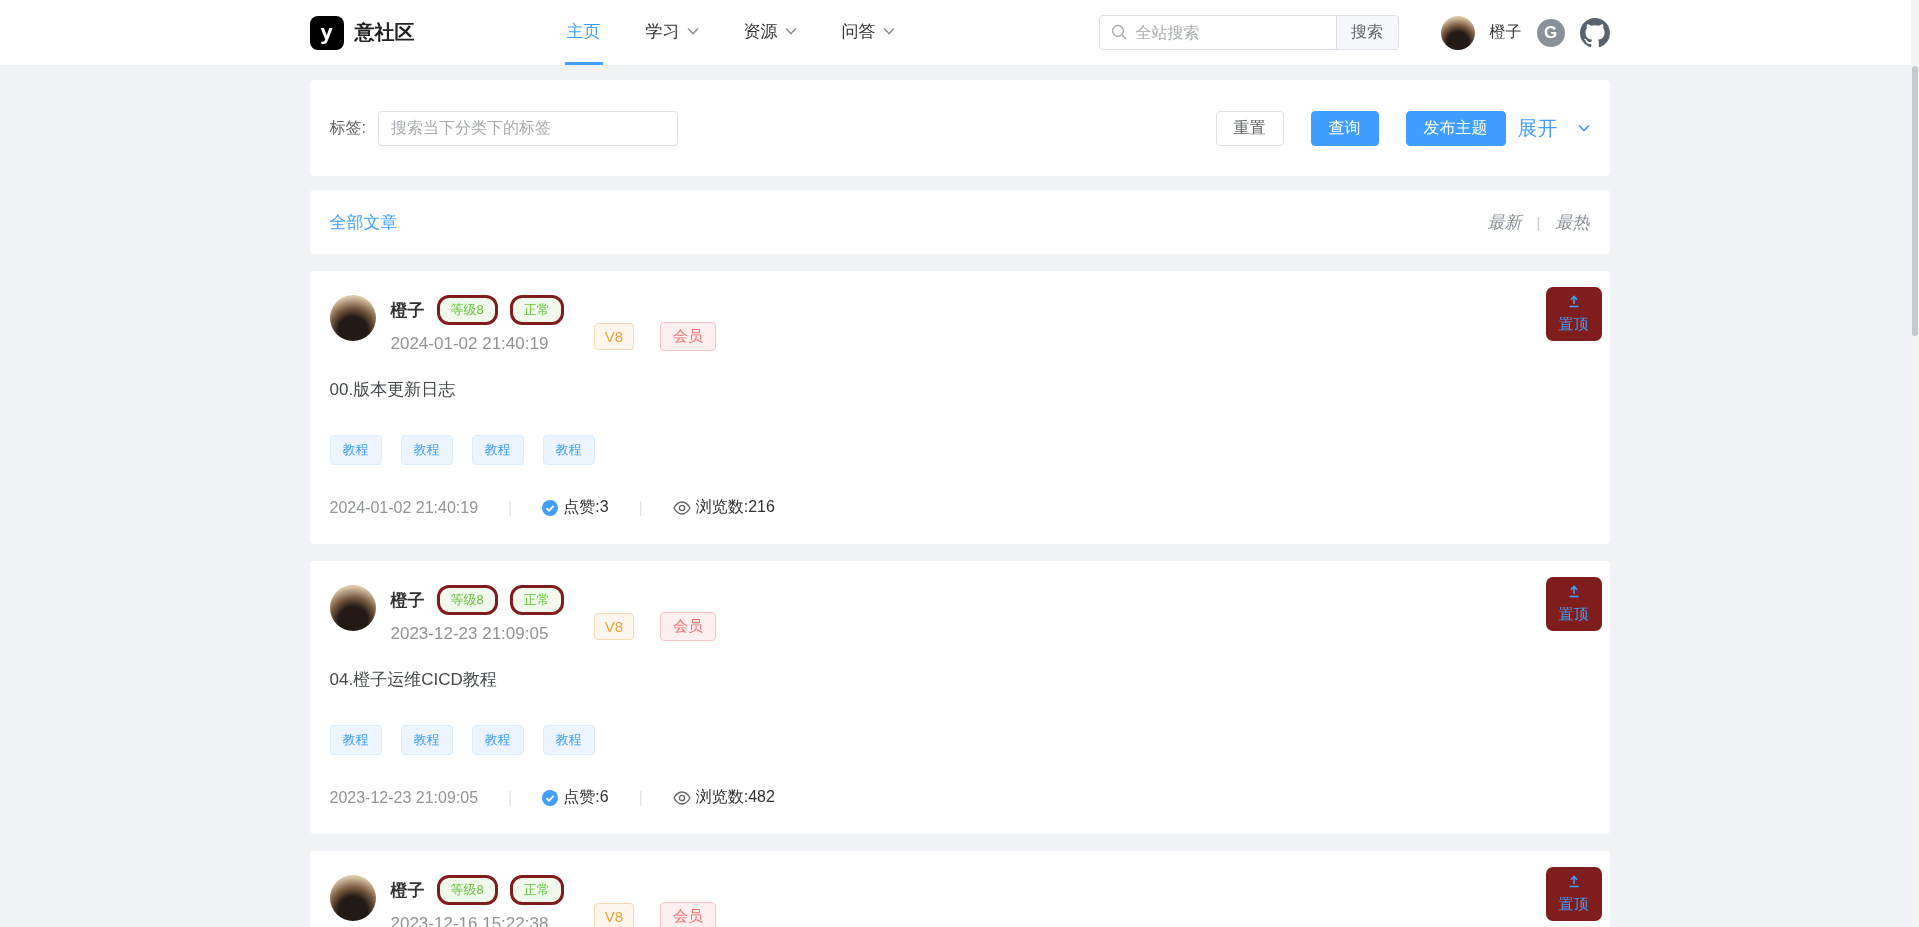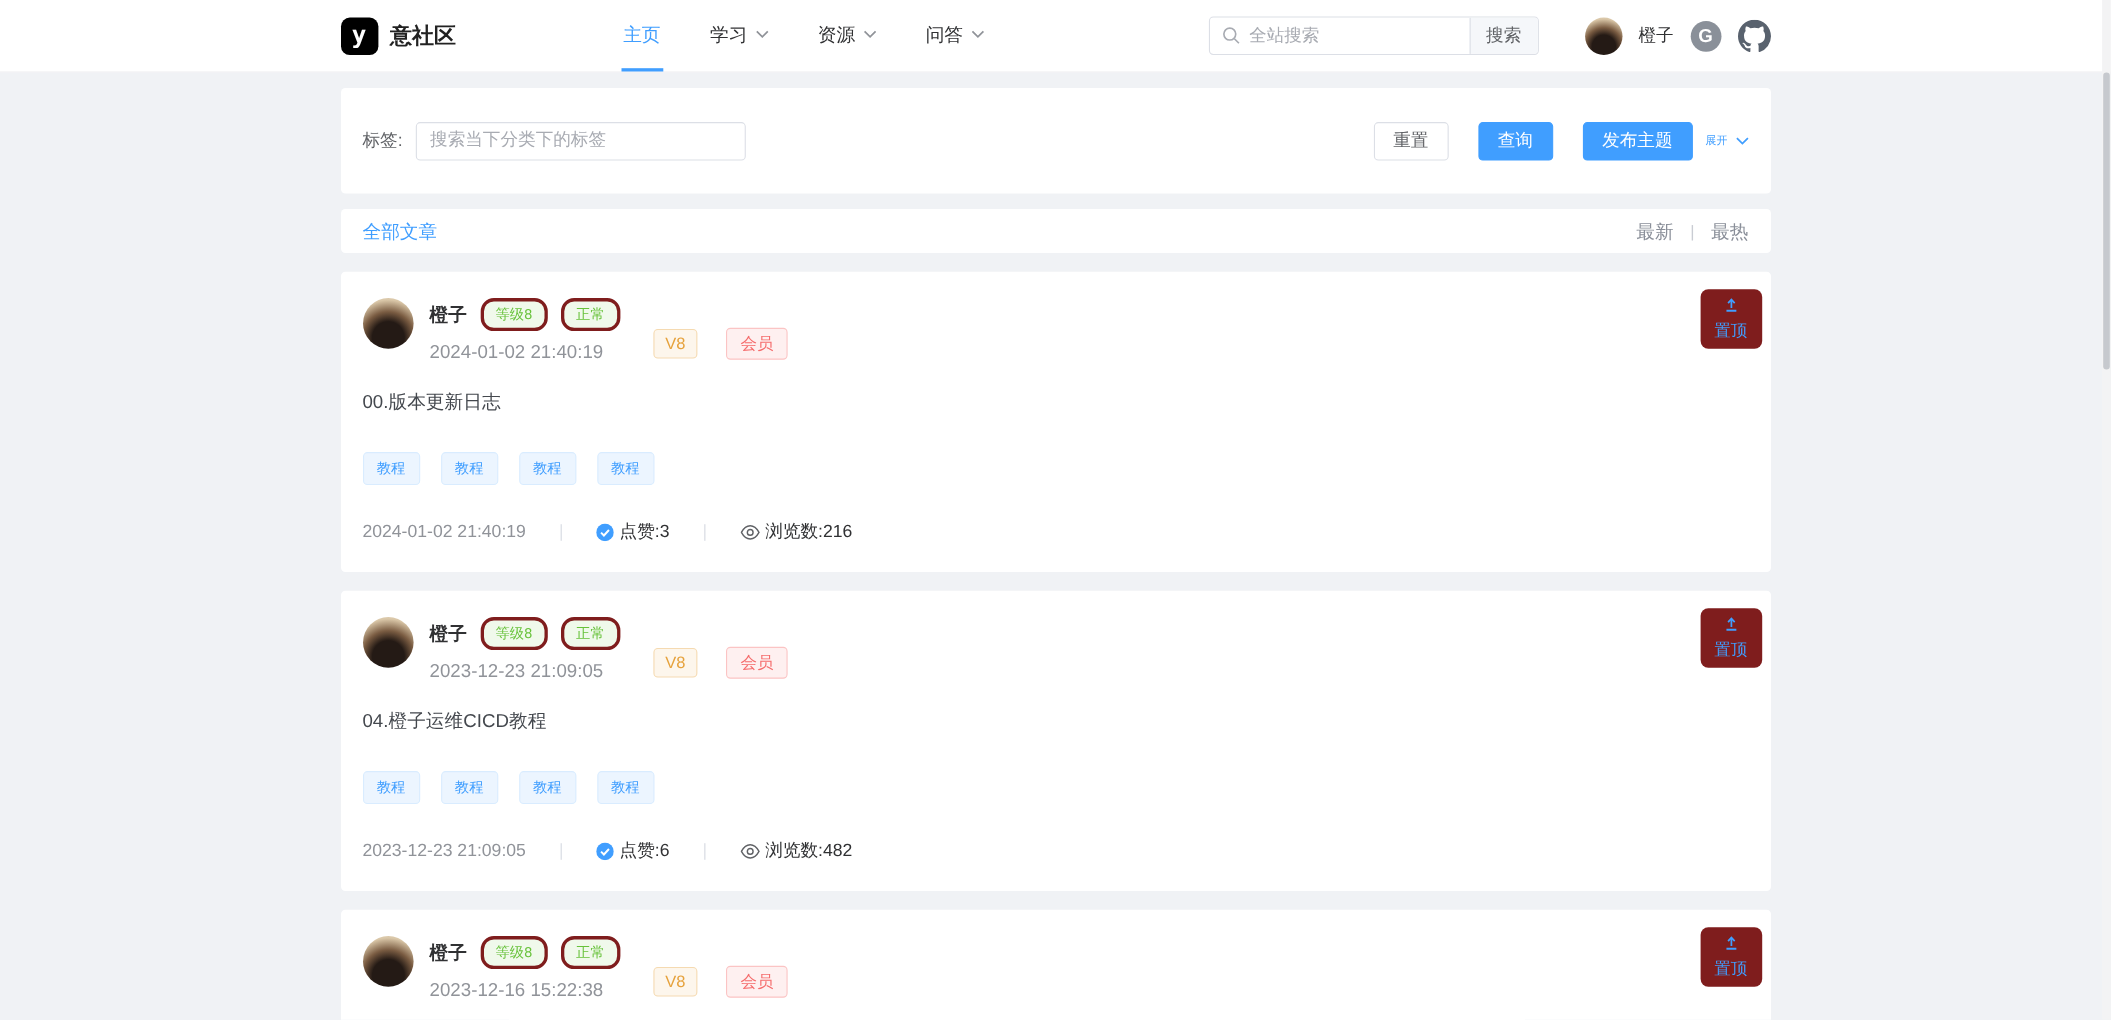--- a/index.html
+++ b/index.html
@@ -78,31 +78,31 @@
   .filter-input::placeholder { color:#a8abb2; }
   .filter-actions { margin-left:auto; display:flex; align-items:center; }
   .btn {
     height:35px; padding:0 17px; border-radius:4px; font-size:16px; cursor:pointer;
     font-family:inherit; white-space:nowrap;
   }
   .btn-default { background:#fff; border:1px solid #dcdfe6; color:#606266; margin-right:27px; }
   .btn-primary { background:#409eff; border:1px solid #409eff; color:#fff; }
   .btn-query { margin-right:27px; }
   .btn-publish { margin-right:12px; }
-  .expand-link { display:flex; align-items:center; gap:7px; color:#409eff; font-size:10px; cursor:pointer; }
+  .expand-link { display:flex; align-items:center; gap:20px; color:#409eff; font-size:20px; cursor:pointer; }
   .expand-link .chev polyline { stroke:#409eff; }
 
   
   .list-header {
-    margin-top:14px; background:#fff; border-radius:4px; height:40px;
+    margin-top:14px; background:#fff; border-radius:4px; height:64px;
     display:flex; align-items:center; padding:0 20px;
   }
   .list-title { color:#409eff; font-size:17px; cursor:pointer; }
   .sort-box { margin-left:auto; display:flex; align-items:center; gap:15px; font-size:17px; color:#8a8f99; }
-  .sort-item { cursor:pointer; }
+  .sort-item { cursor:pointer;font-style:italic; }
   .sort-sep { color:#c9ccd3; font-size:15px; }
 
   
   .article-card {
     position:relative; margin-top:17px; background:#fff; border-radius:4px;
     padding:24px 20px 26px 20px;
   }
   .pin-btn {
     position:absolute; top:16px; right:8px; display:flex; align-items:center; gap:7px;
     background:#7f1d1d; border:none; color:#409eff; padding:7px 13px; border-radius:7px;

